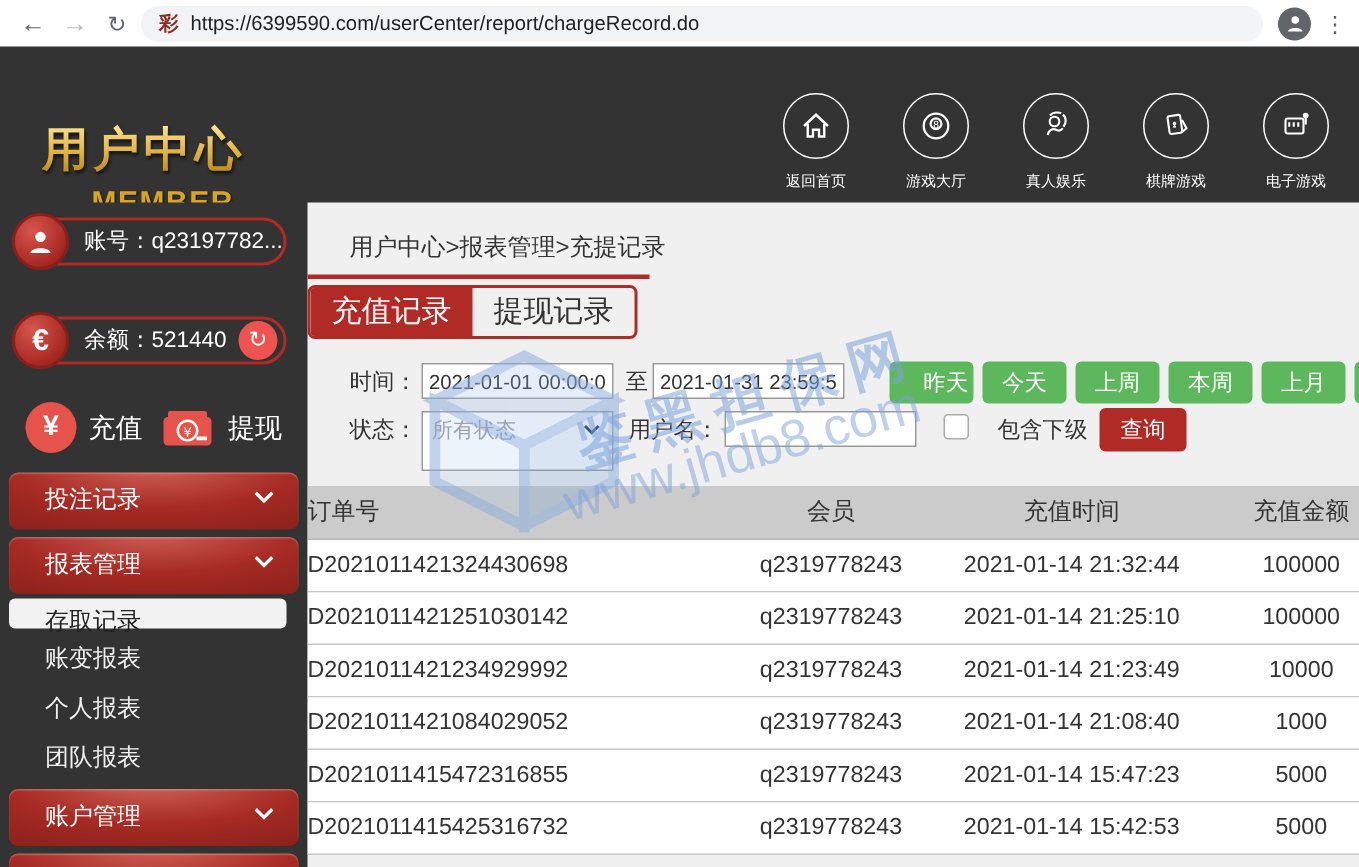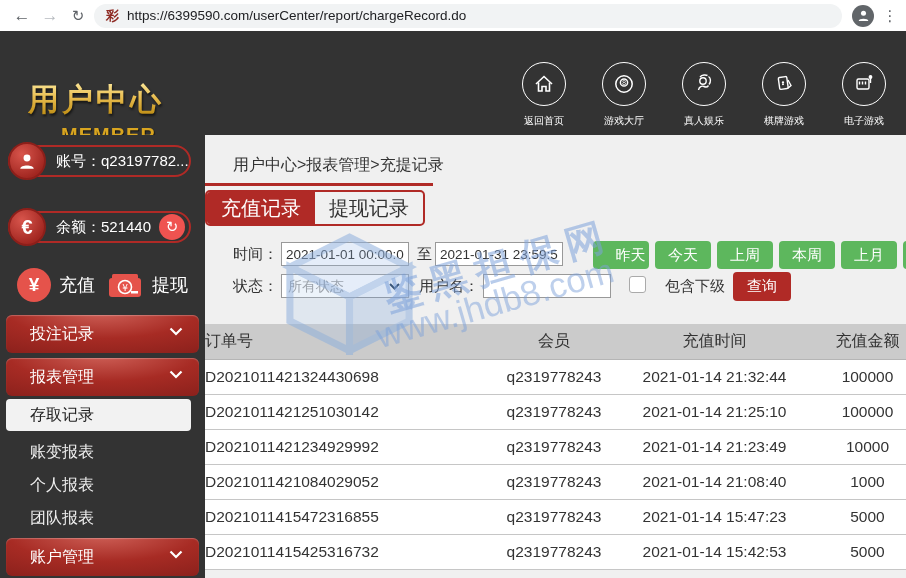--- a/index.html
+++ b/index.html
@@ -55,39 +55,39 @@
   .action { display:flex; align-items:center; cursor:pointer; }
   .action-circle { width:34px; height:34px; border-radius:50%; background:#e5534b;
     color:#fff; font-size:19px; font-weight:bold; display:flex; align-items:center; justify-content:center; }
   .action-label { color:#fff; font-size:18px; margin-left:8px; }
   .menu { margin-top:10px; }
   .menu-red { position:relative; margin:0 6px 5px 6px; height:38px; border-radius:6px;
     background:radial-gradient(ellipse 90% 130% at 50% -10%, #cf6158 0%, #a72b24 55%, #8c211c 100%);
     color:#fff; font-size:16px; line-height:38px; padding-left:24px; cursor:pointer;
     box-shadow:inset 0 1px 1px rgba(255,255,255,.25); }
   .menu-red .chev { position:absolute; right:16px; top:12px; }
-  .menu-sub-active { margin:0 14px 4px 6px; height:32px; background:#f2f2f2; border-radius:4px;
+  .menu-sub-active { margin:0 14px 4px 6px; height:20px; background:#f2f2f2; border-radius:4px;
     color:#222; font-size:16px; line-height:32px; padding-left:24px; cursor:pointer; }
   .menu-sub { height:33px; color:#f0f0f0; font-size:16px; line-height:33px; padding-left:30px; cursor:pointer; }
 
   
   .main { position:absolute; left:205px; top:104px; width:701px; height:443px;
     background:#f0f0f0; overflow:hidden; }
   .breadcrumb { padding:20px 0 0 28px; font-size:16px; color:#333; height:48px; }
   .red-divider { width:228px; height:3px; background:#b02a26; }
   .tabs { margin-top:4px; display:inline-flex; border:2px solid #b02a26; border-radius:5px;
     overflow:hidden; height:36px; }
   .tab { font-size:20px; line-height:32px; padding:0 14px; cursor:pointer; color:#333; }
   .tab.active { background:#b02a26; color:#fff; }
 
   .filters { position:relative; margin-top:16px; height:70px; font-size:15px; color:#333; }
   .f-label { position:absolute; }
   .f-input { position:absolute; height:24px; width:128px; border:1px solid #999; background:#fff;
     font-size:13.5px; color:#333; padding:0 4px; font-family:"Liberation Sans",sans-serif; }
-  .f-select { position:absolute; left:76px; top:32px; width:128px; height:24px; border:1px solid #999;
+  .f-select { position:absolute; left:76px; top:32px; width:128px; height:40px; border:1px solid #999;
     background:#fff; color:#999; font-size:14px; line-height:22px; padding-left:6px; cursor:pointer; }
   .f-select .sel-chev { position:absolute; right:8px; top:8px; }
   .quick-btn { position:absolute; top:-1px; width:56px; height:28px; background:#5db75d; border:none;
     border-radius:4px; color:#fff; font-size:15px; cursor:pointer; font-family:"Liberation Sans",sans-serif; }
   .checkbox { position:absolute; left:424px; top:34px; width:17px; height:17px; background:#fff;
     border:1px solid #aaa; border-radius:3px; cursor:pointer; }
   .query-btn { position:absolute; left:528px; top:30px; width:58px; height:29px; background:#b02a26;
     border:none; border-radius:4px; color:#fff; font-size:15px; cursor:pointer;
     font-family:"Liberation Sans",sans-serif; }
 

